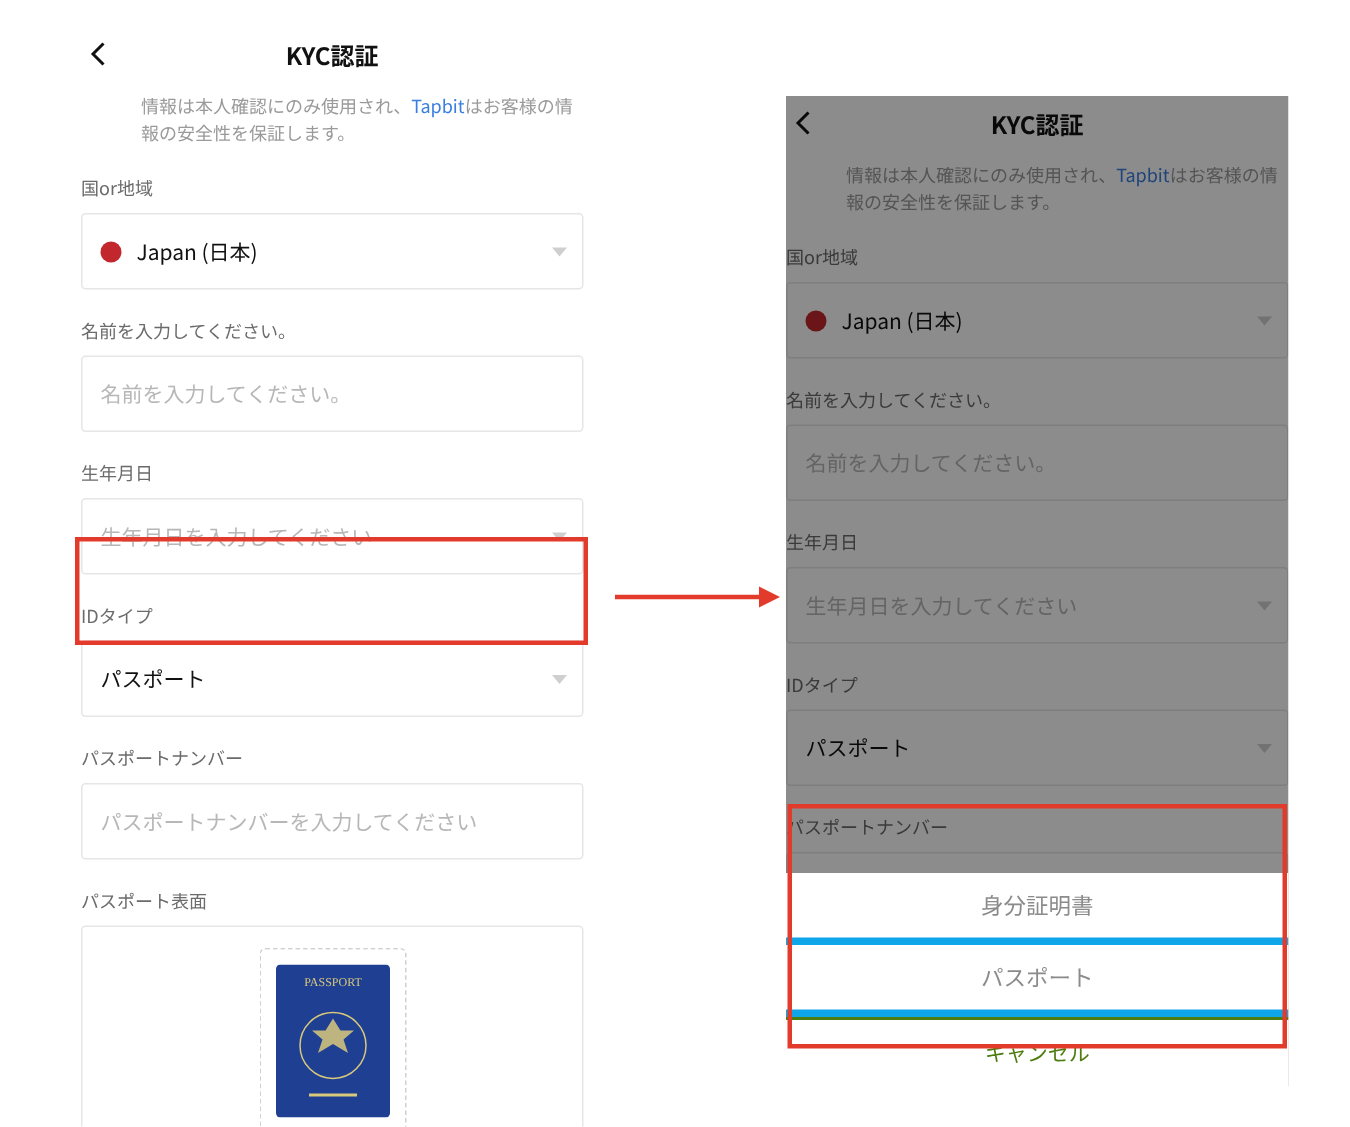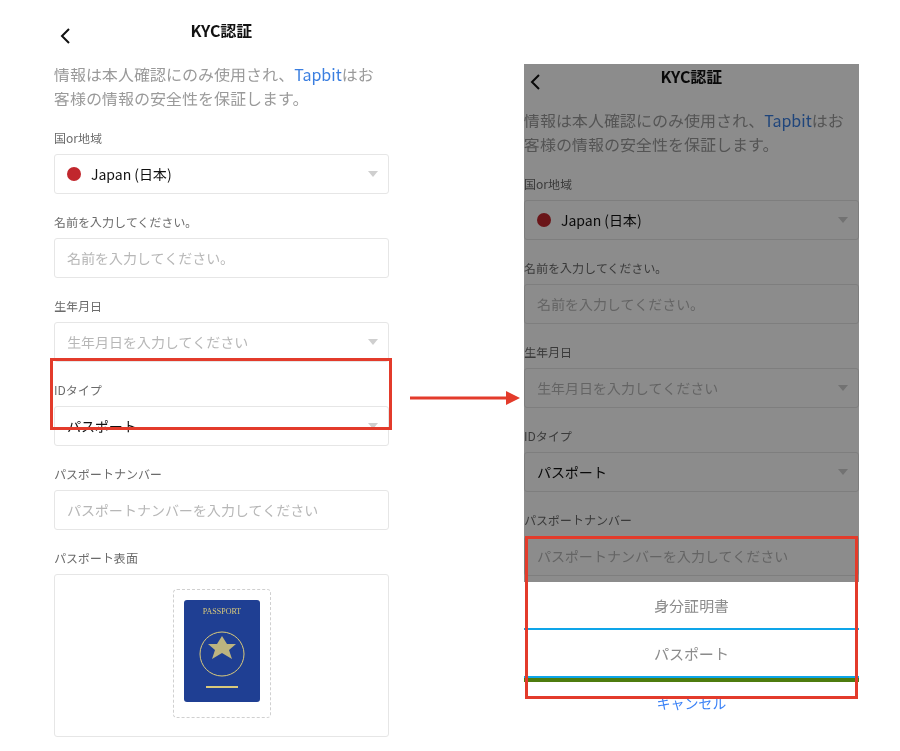--- a/index.html
+++ b/index.html
@@ -14,56 +14,58 @@
   }
   .phone {
     position: absolute;
     width: 335px;
     background: #fff;
   }
   .phone.left { left: 54px;  top: 18px; }
 
   .topbar {
     display: flex;
+    align-items: center;
     justify-content: center;
     height: 36px;
     position: relative;
     font-weight: 700;
     font-size: 16px;
     color: #111;
   }
   .back {
     position: absolute;
     left: 0;
     top: 50%;
     transform: translateY(-50%);
     width: 24px; height: 24px;
     display:flex;align-items:center;justify-content:center;
     cursor:pointer;
   }
   .back svg { stroke:#111; }
 
   .desc {
-    font-size: 16px;
+    font-size: 12px;
     color: #9a9a9a;
     line-height: 1.5;
     margin-top: 8px;
+    margin-left: 40px;
   }
   .desc .brand { color:#3a7ee0; }
 
   .sect-label {
     font-size: 12px;
     color: #6b6b6b;
     margin-top: 19px;
   }
 
   .field {
     border: 1px solid #e6e6e6;
     border-radius: 3px;
-    height: 40px;
+    height: 51px;
     display:flex;
     align-items:center;
     padding: 0 12px;
     font-size: 14px;
     color:#111;
     margin-top: 8px;
     position:relative;
     background:#fff;
   }
   .field.placeholder { color:#b7b7b7; }
@@ -114,29 +116,29 @@
   .sheet {
     position:absolute;
     left:0; right:0; bottom:0;
     background:#fff;
   }
   .sheet-item {
     height:48px;
     display:flex;align-items:center;justify-content:center;
     font-size:15px;
     color:#8b8b8b;
-    border-bottom:2px solid #0ea5e9;
+    border-bottom:5px solid #0ea5e9;
     cursor:pointer;
   }
   .sheet-cancel {
     height:46px;
     display:flex;align-items:center;justify-content:center;
     font-size:14px;
-    color:#3b82f6;
-    border-top:4px solid #4d7c0f;
+    color:#4d7c0f;
+    border-top:2px solid #4d7c0f;
     cursor:pointer;
   }
 
   .right-wrap {
     position:absolute;
     left:524px; top:64px;
     width:335px; height:660px;
     overflow:hidden;
   }
 </style>

